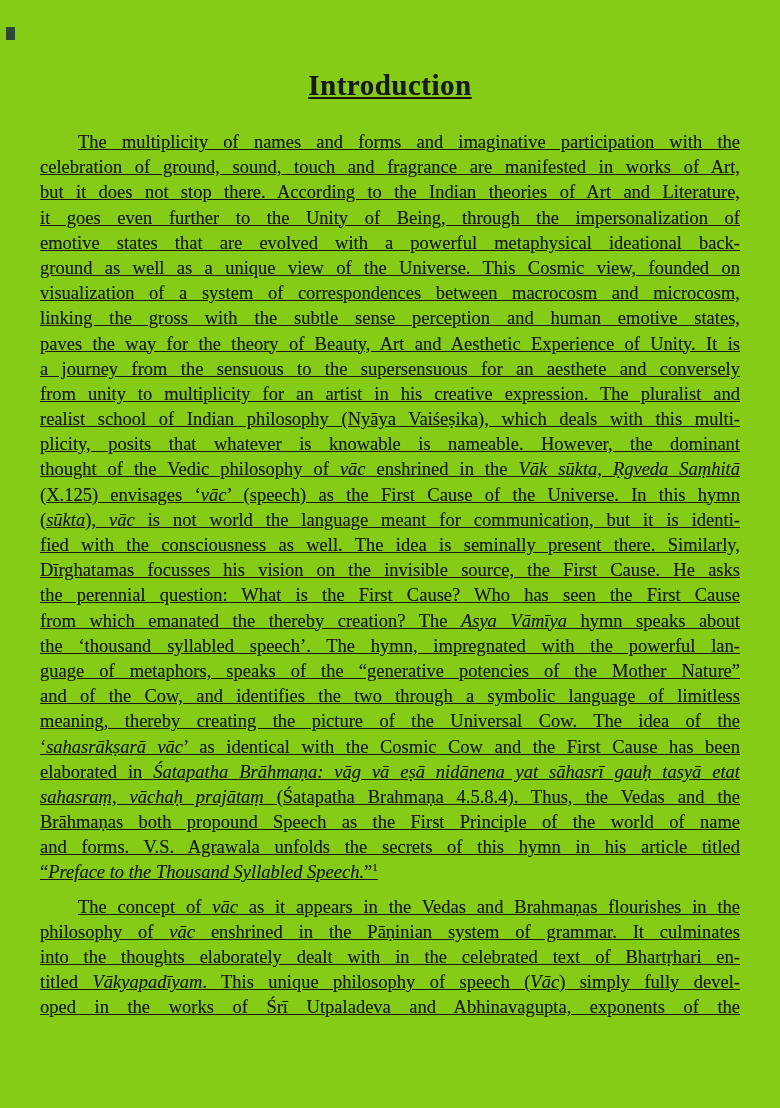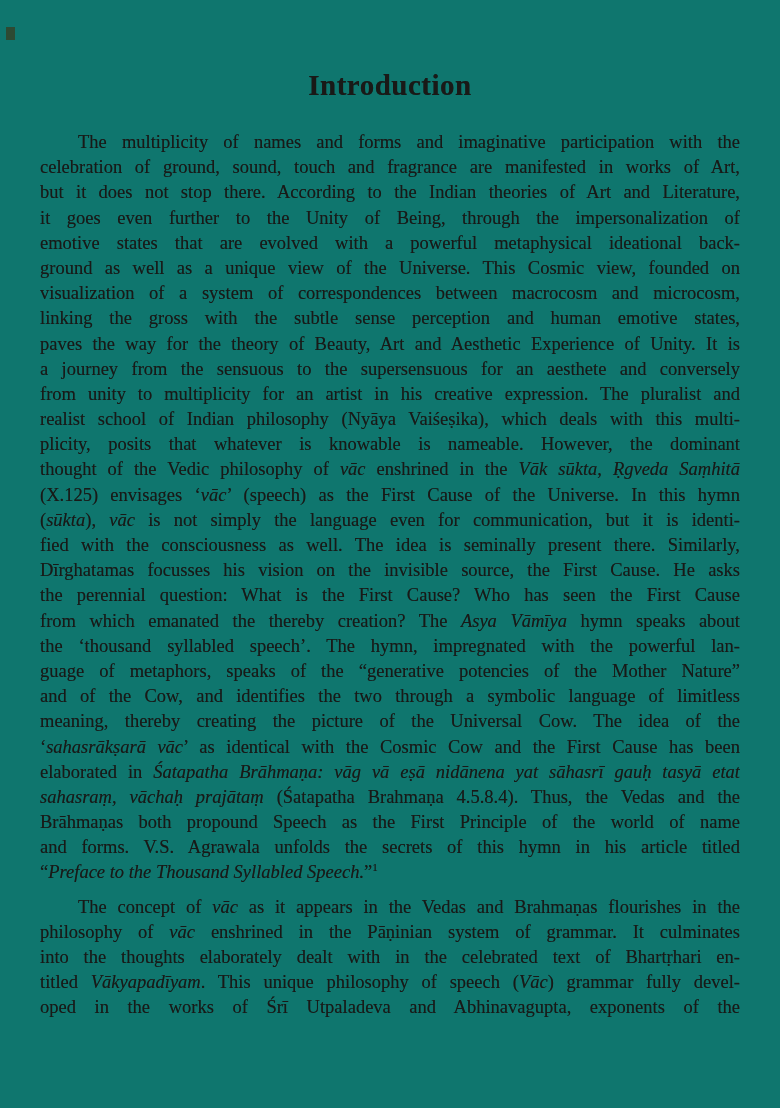--- a/index.html
+++ b/index.html
@@ -55,57 +55,57 @@
   .it { font-style: italic; }
   sup.fn {
     font-size: 11px;
     line-height: 0;
     vertical-align: super;
   }
 </style>
 </head>
 <body>
 
-<div id="book-page" style="background: #0f766e; color: rgb(25, 25, 23);">
+<div id="book-page" style="background: #84cc16; color: rgb(25, 25, 23); text-decoration: underline;">
   <div class="scan-mark" style="background: rgb(45, 74, 51);"></div>
   <h1 class="page-title">Introduction</h1>
   <div class="page-body">
     <div class="paragraph">
         <div class="line indent"><span>The multiplicity of names and forms and imaginative participation with the</span></div>
         <div class="line"><span>celebration of ground, sound, touch and fragrance are manifested in works of Art,</span></div>
         <div class="line"><span>but it does not stop there. According to the Indian theories of Art and Literature,</span></div>
         <div class="line"><span>it goes even further to the Unity of Being, through the impersonalization of</span></div>
         <div class="line"><span>emotive states that are evolved with a powerful metaphysical ideational back-</span></div>
         <div class="line"><span>ground as well as a unique view of the Universe. This Cosmic view, founded on</span></div>
         <div class="line"><span>visualization of a system of correspondences between macrocosm and microcosm,</span></div>
         <div class="line"><span>linking the gross with the subtle sense perception and human emotive states,</span></div>
         <div class="line"><span>paves the way for the theory of Beauty, Art and Aesthetic Experience of Unity. It is</span></div>
         <div class="line"><span>a journey from the sensuous to the supersensuous for an aesthete and conversely</span></div>
         <div class="line"><span>from unity to multiplicity for an artist in his creative expression. The pluralist and</span></div>
         <div class="line"><span>realist school of Indian philosophy (Nyāya Vaiśeṣika), which deals with this multi-</span></div>
         <div class="line"><span>plicity, posits that whatever is knowable is nameable. However, the dominant</span></div>
         <div class="line"><span>thought of the Vedic philosophy of </span><span class="it">vāc</span><span> enshrined in the </span><span class="it">Vāk sūkta, Ṛgveda Saṃhitā</span></div>
         <div class="line"><span>(X.125) envisages ‘</span><span class="it">vāc</span><span>’ (speech) as the First Cause of the Universe. In this hymn</span></div>
-        <div class="line"><span>(</span><span class="it">sūkta</span><span>), </span><span class="it">vāc</span><span> is not simply the language even for communication, but it is identi-</span></div>
+        <div class="line"><span>(</span><span class="it">sūkta</span><span>), </span><span class="it">vāc</span><span> is not world the language meant for communication, but it is identi-</span></div>
         <div class="line"><span>fied with the consciousness as well. The idea is seminally present there. Similarly,</span></div>
         <div class="line"><span>Dīrghatamas focusses his vision on the invisible source, the First Cause. He asks</span></div>
         <div class="line"><span>the perennial question: What is the First Cause? Who has seen the First Cause</span></div>
         <div class="line"><span>from which emanated the thereby creation? The </span><span class="it">Asya Vāmīya</span><span> hymn speaks about</span></div>
         <div class="line"><span>the ‘thousand syllabled speech’. The hymn, impregnated with the powerful lan-</span></div>
         <div class="line"><span>guage of metaphors, speaks of the “generative potencies of the Mother Nature”</span></div>
         <div class="line"><span>and of the Cow, and identifies the two through a symbolic language of limitless</span></div>
         <div class="line"><span>meaning, thereby creating the picture of the Universal Cow. The idea of the</span></div>
         <div class="line"><span>‘</span><span class="it">sahasrākṣarā vāc</span><span>’ as identical with the Cosmic Cow and the First Cause has been</span></div>
         <div class="line"><span>elaborated in </span><span class="it">Śatapatha Brāhmaṇa: vāg vā eṣā nidānena yat sāhasrī gauḥ tasyā etat</span></div>
         <div class="line"><span class="it">sahasraṃ, vāchaḥ prajātaṃ</span><span> (Śatapatha Brahmaṇa 4.5.8.4). Thus, the Vedas and the</span></div>
         <div class="line"><span>Brāhmaṇas both propound Speech as the First Principle of the world of name</span></div>
         <div class="line"><span>and forms. V.S. Agrawala unfolds the secrets of this hymn in his article titled</span></div>
         <div class="line last"><span>“</span><span class="it">Preface to the Thousand Syllabled Speech.</span><span>”</span><sup class="fn">1</sup></div>
       </div>
     <div class="paragraph">
         <div class="line indent"><span>The concept of </span><span class="it">vāc</span><span> as it appears in the Vedas and Brahmaṇas flourishes in the</span></div>
         <div class="line"><span>philosophy of </span><span class="it">vāc</span><span> enshrined in the Pāṇinian system of grammar. It culminates</span></div>
         <div class="line"><span>into the thoughts elaborately dealt with in the celebrated text of Bhartṛhari en-</span></div>
-        <div class="line"><span>titled </span><span class="it">Vākyapadīyam</span><span>. This unique philosophy of speech (</span><span class="it">Vāc</span><span>) grammar fully devel-</span></div>
+        <div class="line"><span>titled </span><span class="it">Vākyapadīyam</span><span>. This unique philosophy of speech (</span><span class="it">Vāc</span><span>) simply fully devel-</span></div>
         <div class="line"><span>oped in the works of Śrī Utpaladeva and Abhinavagupta, exponents of the</span></div>
       </div>
   </div>
 </div>
 
 </body></html>

